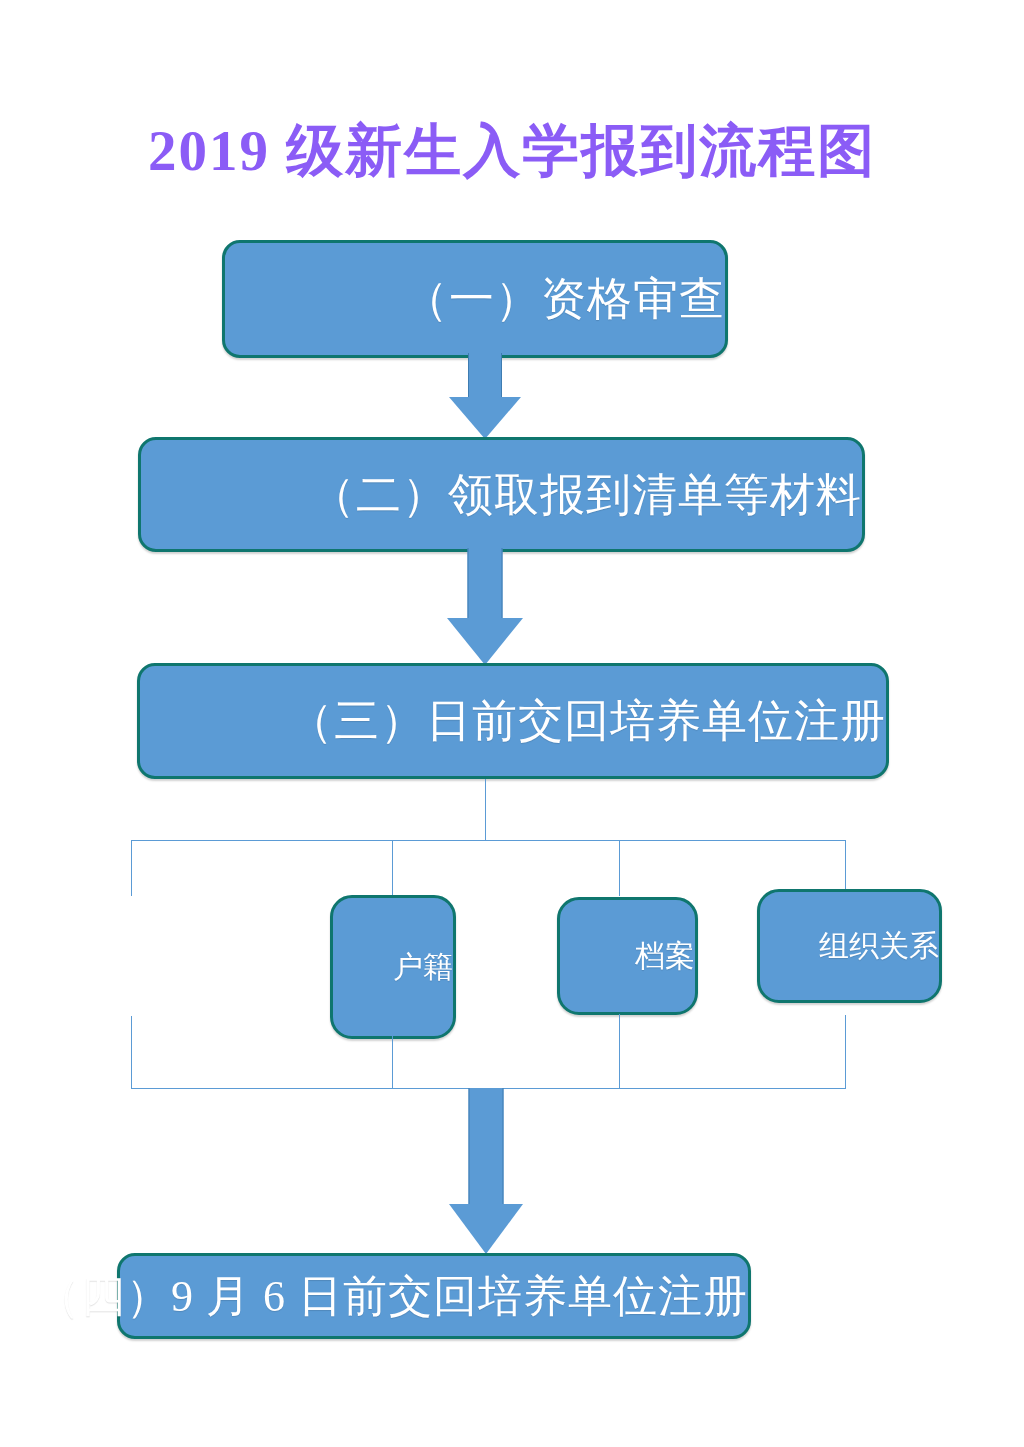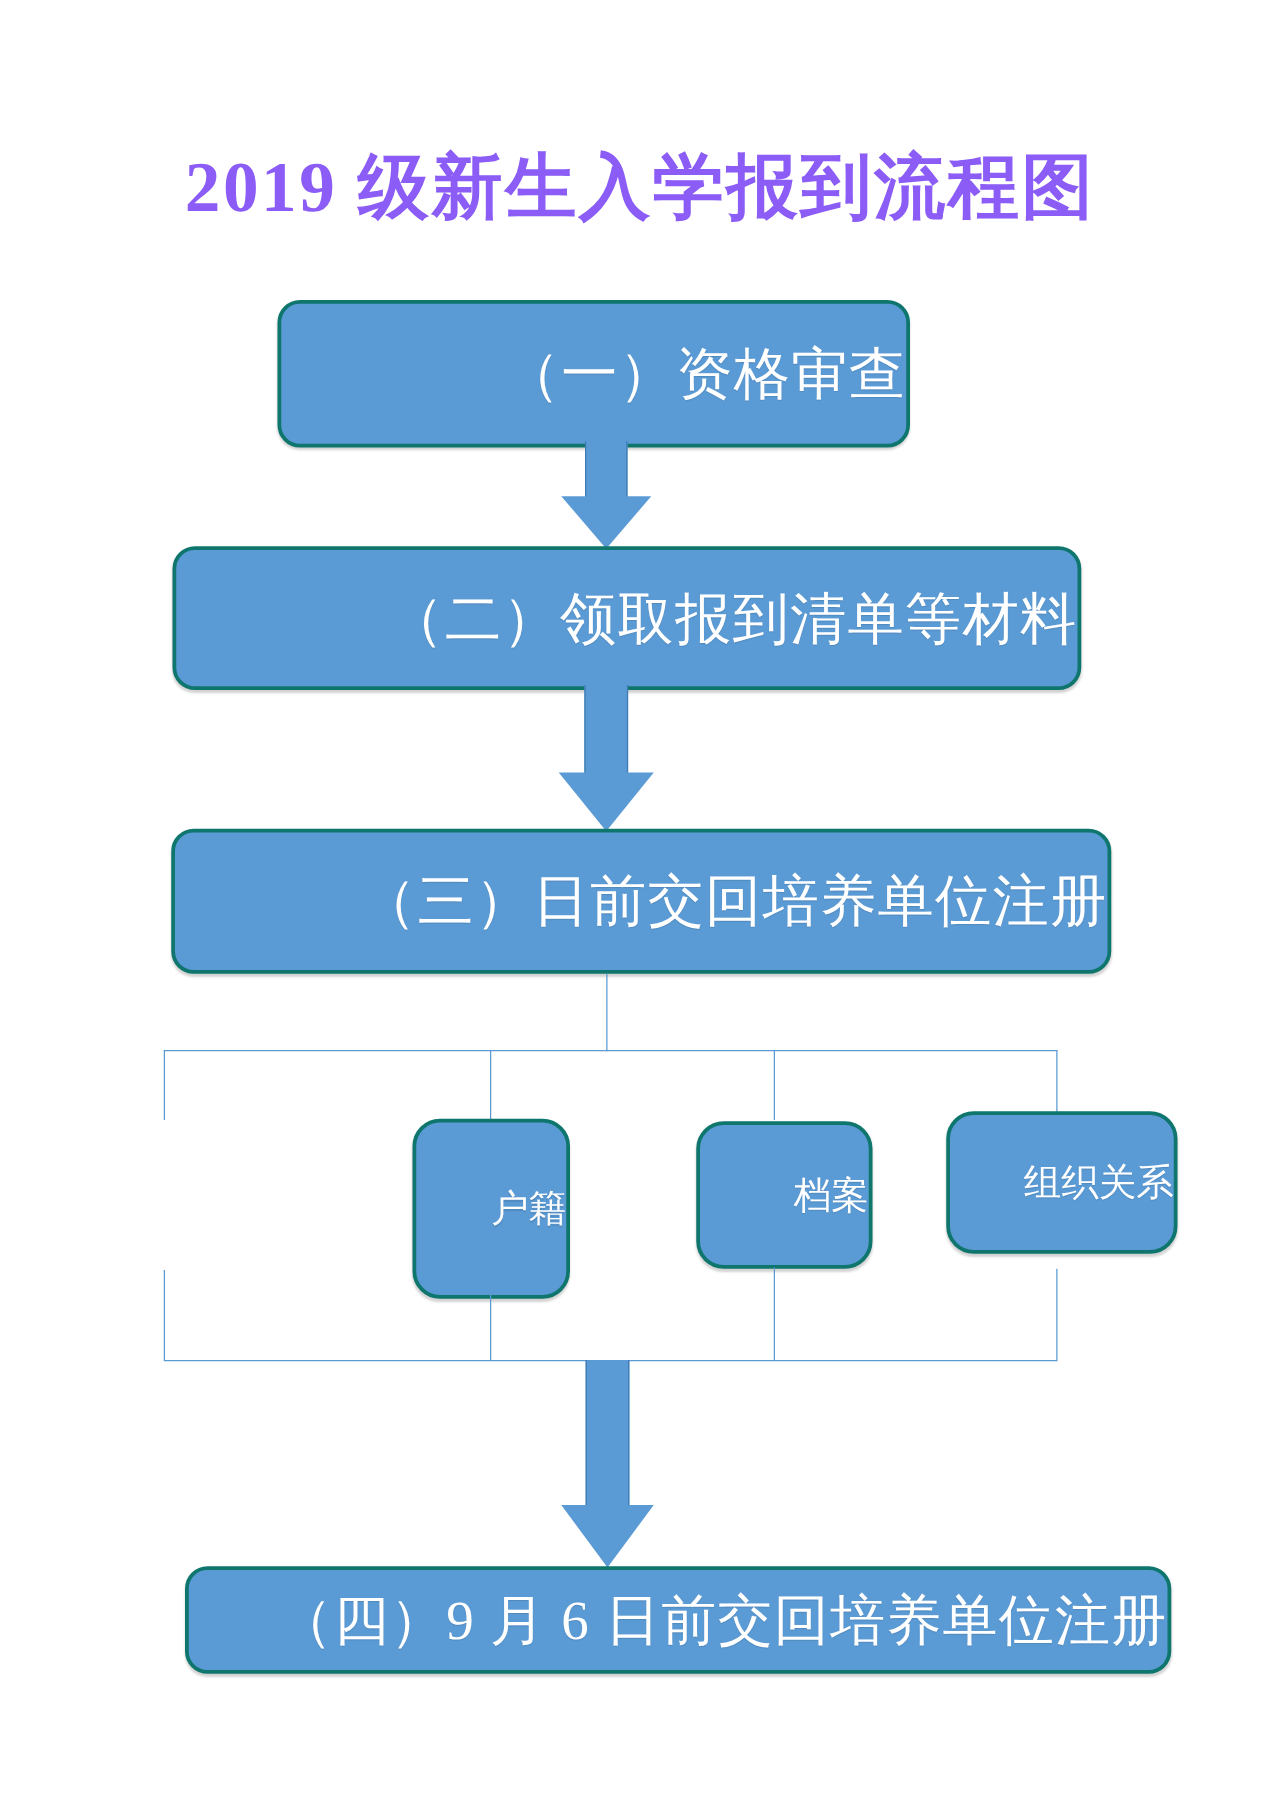--- a/index.html
+++ b/index.html
@@ -41,21 +41,21 @@
     white-space:nowrap;
     box-shadow:0 2px 2px rgba(0,0,0,0.18);
     text-shadow:0 1px 1px rgba(0,0,0,0.12);
   }
   .node-big{ font-size:45px; }
   .node-small{ font-size:30px; border-radius:22px; letter-spacing:0px;}
 
   #node-step1{ left:222px; top:240px; width:506px;  height:118px; }
   #node-step2{ left:122px; top:437px; width:727px;  height:115px;margin-left:16px; }
   #node-step3{ left:137px; top:663px; width:752px;  height:116px; }
-  #node-step4{ left:117px; top:1253px;width:789px;  height:86px;  font-size:44px;margin-left:31px;}
+  #node-step4{ left:117px; top:1253px;width:634px;  height:86px;  font-size:44px;}
 
   #node-sub1{ left:76px;  top:895px; width:128px; height:122px; }
   #node-sub2{ left:330px; top:895px; width:126px; height:144px; }
   #node-sub3{ left:557px; top:897px; width:141px; height:118px;font-family:Liberation Serif, serif; }
   #node-sub4{ left:757px; top:889px; width:185px; height:114px; }
 
   
   .arrow{ position:absolute; }
   .arrow .shaft{
     position:absolute;left:50%;top:0;transform:translateX(-50%);

